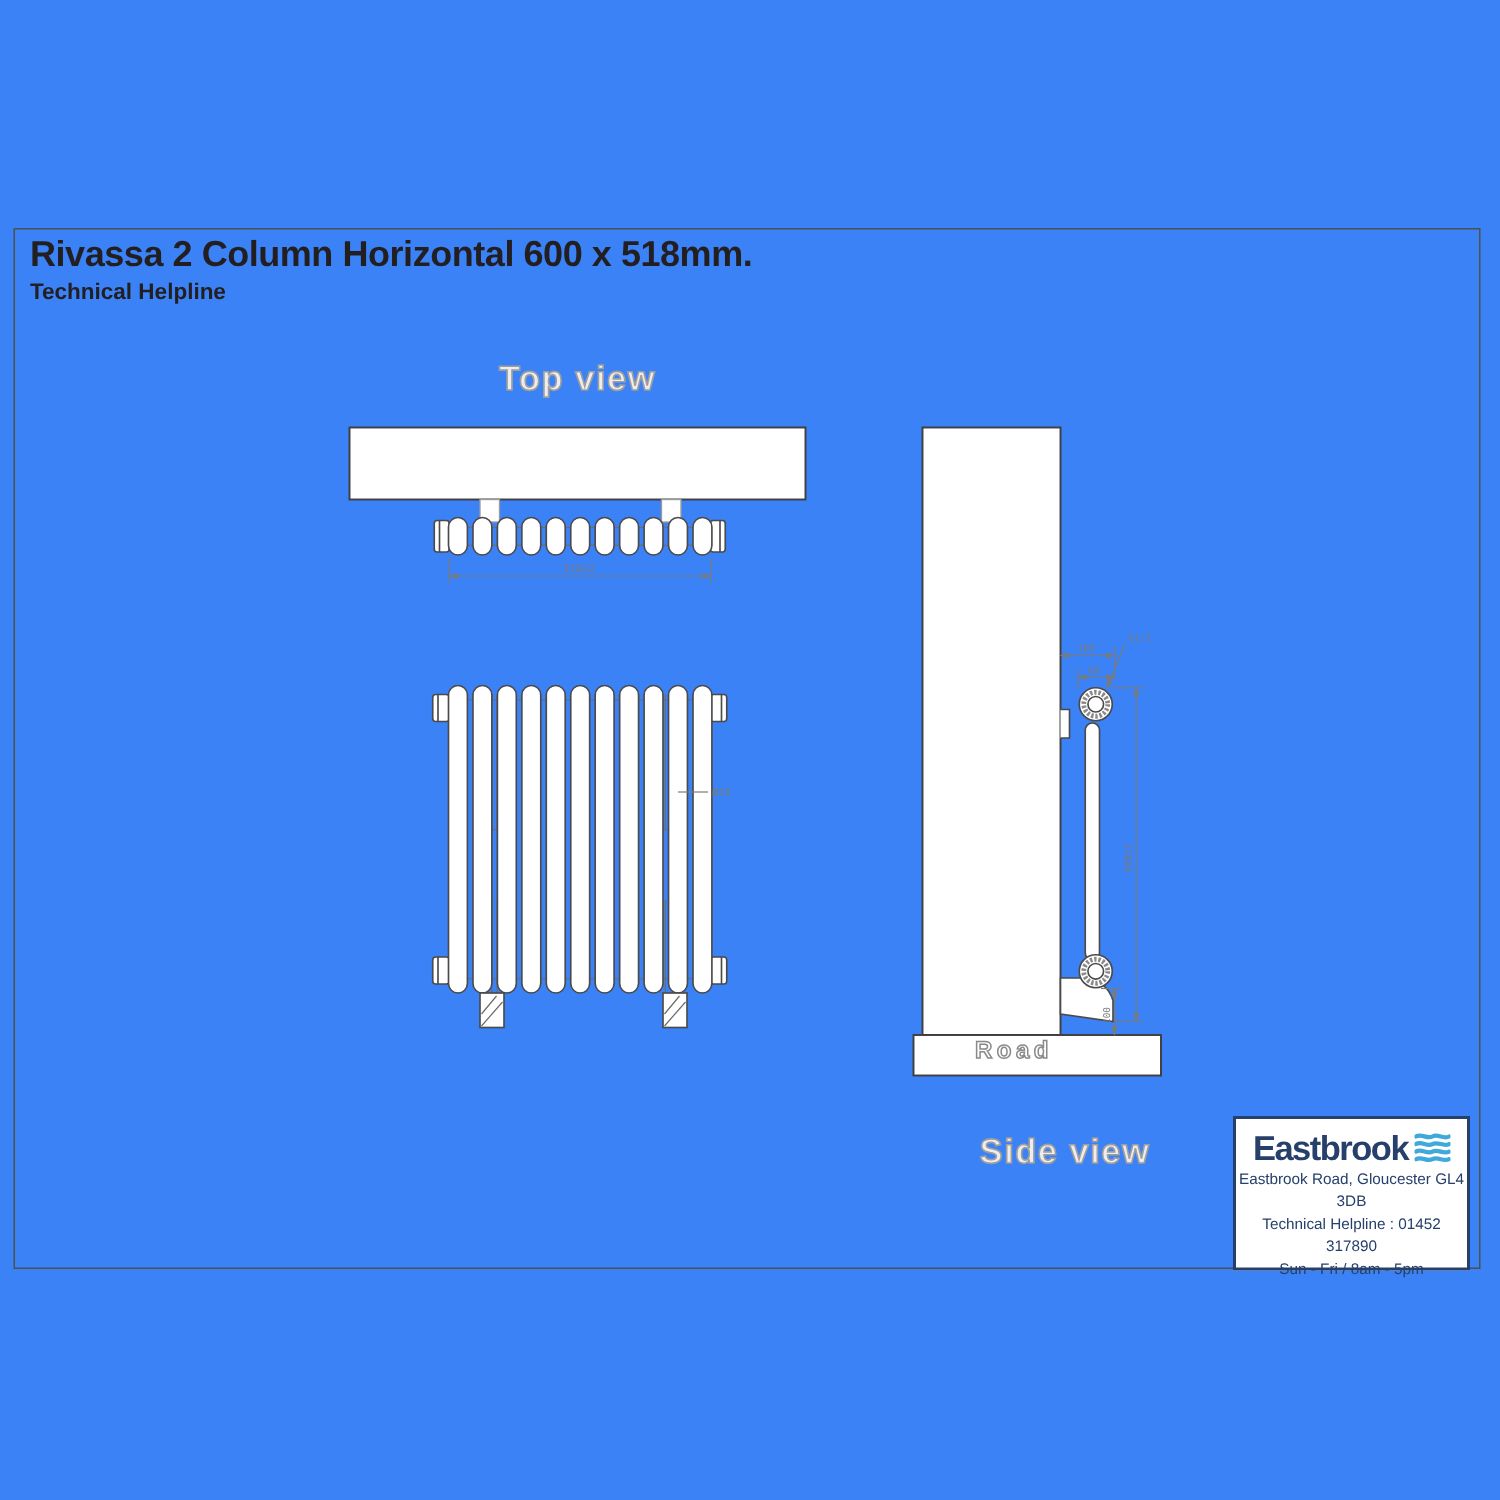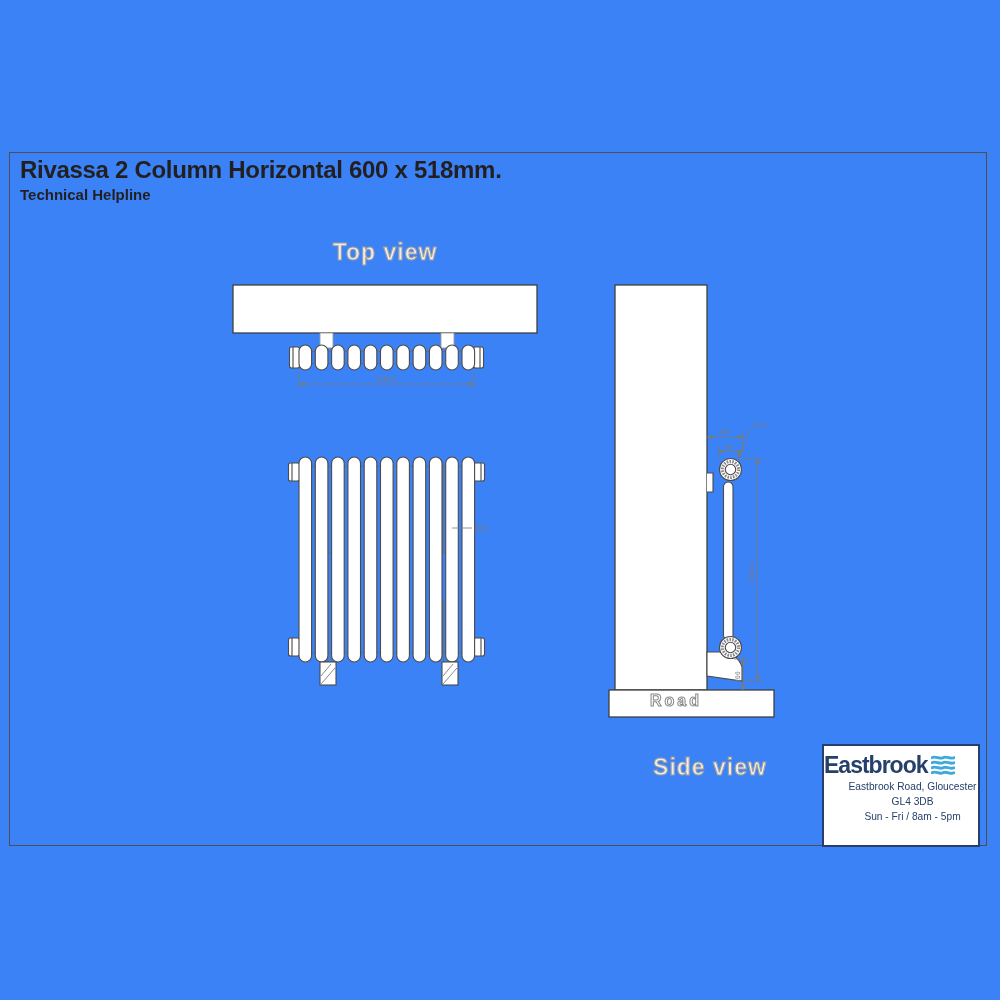--- a/index.html
+++ b/index.html
@@ -10,24 +10,24 @@
   .title{position:absolute;left:20px;top:156px;font-size:24px;font-weight:700;color:#231f20;letter-spacing:-0.3px;}
   .subtitle{position:absolute;left:20px;top:186px;font-size:15px;font-weight:700;color:#231f20;}
   .viewlabel{position:absolute;font-weight:700;font-size:23px;color:#ededed;
              -webkit-text-stroke:1.1px #9e9e9e;text-align:center;letter-spacing:1px;}
   .toplabel{left:290px;top:239px;width:190px;}
   .sidelabel{left:625px;top:731px;width:170px;margin-top:23px;}
   .floorlabel{position:absolute;left:650px;top:692px;font-weight:700;font-size:16px;color:#ffffff;
               -webkit-text-stroke:1px #8a8a8a;letter-spacing:3px;}
   .infobox{position:absolute;left:822px;top:744px;width:158px;height:103px;background:#fff;
            border:2px solid #26406b;box-sizing:border-box;text-align:center;}
-  .brandrow{display:flex;align-items:center;gap:4px;margin-top:5px;height:28px;}
+  .brandrow{display:flex;align-items:center;justify-content:center;gap:4px;margin-top:5px;height:28px;}
   .brand{font-size:23px;font-weight:700;color:#26406b;letter-spacing:-1px;}
   .waves{width:24px;height:22px;}
-  .infoline{font-size:10.2px;color:#26406b;line-height:15px;margin-left:23px;}
+  .infoline{font-size:10.2px;color:#26406b;line-height:15px;}
   
   .main{stroke:#4a4a4a;stroke-width:1.1;fill:none;}
   .fillw{stroke:#4a4a4a;stroke-width:1.1;fill:#fff;}
   .thin{stroke:#6b6b6b;stroke-width:0.8;fill:none;}
   .bracketlight{stroke:#9a9a9a;stroke-width:0.9;fill:#fff;}
   .wallborder{stroke:#3f3f3f;stroke-width:1.3;fill:none;}
   .dimln{stroke:#7a7a7a;stroke-width:0.8;fill:none;}
   .dimtx{fill:#7a7a7a;font-family:"DejaVu Sans Mono",monospace;font-size:7px;text-anchor:middle;}
   .dimtx-s{fill:#7a7a7a;font-family:"DejaVu Sans Mono",monospace;font-size:6.3px;text-anchor:middle;}
 </style>
@@ -186,15 +186,16 @@
     <div class="brandrow">
       <span class="brand">Eastbrook</span>
       <svg class="waves" viewBox="0 0 26 24">
         <use href="#wv" y="0"></use>
           <use href="#wv" y="5.5"></use>
           <use href="#wv" y="11"></use>
           <use href="#wv" y="16.5"></use>
       </svg>
     </div>
     <div class="infoline">Eastbrook Road, Gloucester GL4 3DB</div>
+    <div class="infoline">Technical Helpline : 01452 317890</div>
     <div class="infoline">Sun - Fri / 8am - 5pm</div>
   </div>
 </div>
 
 </body></html>

